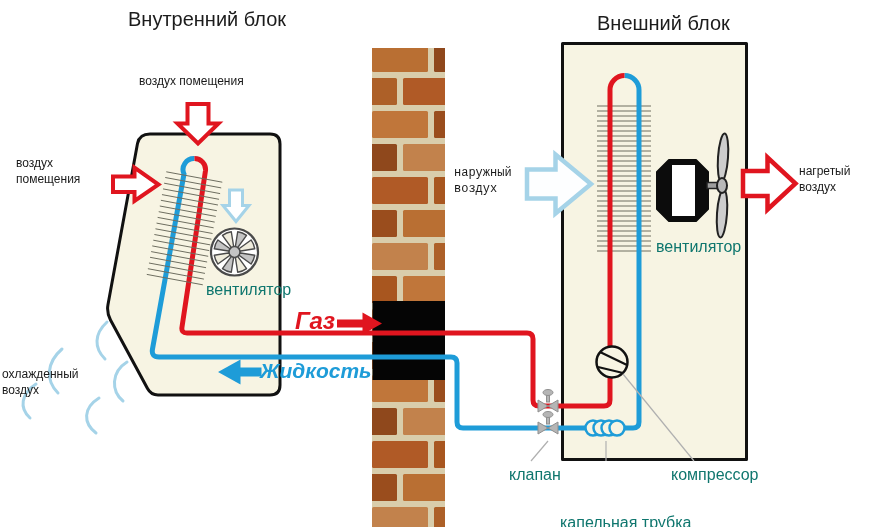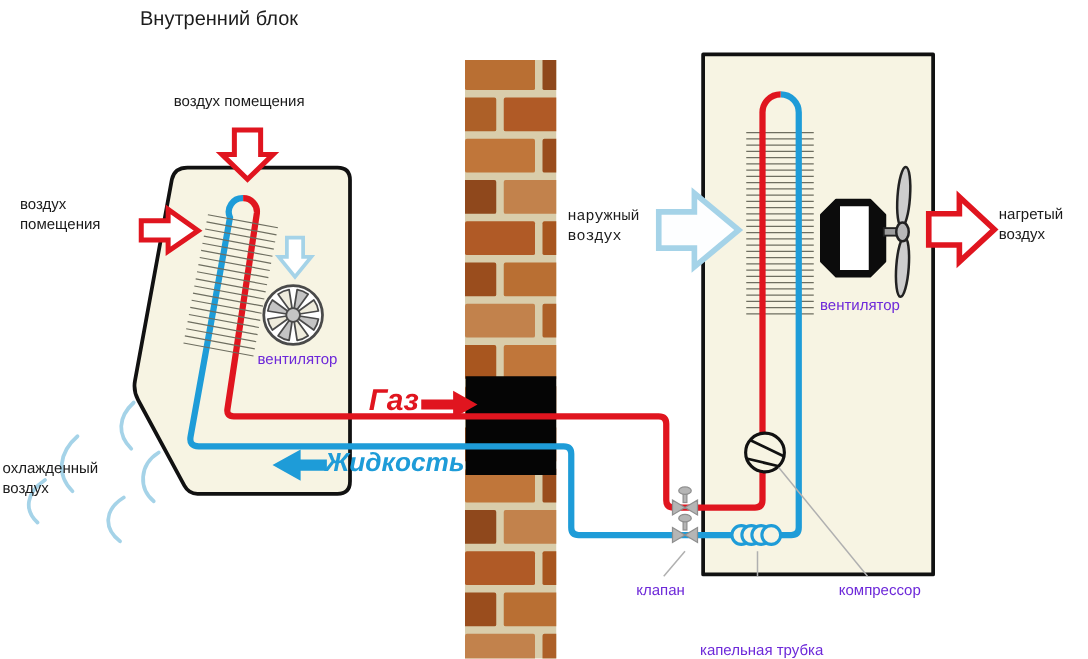--- a/index.html
+++ b/index.html
@@ -1,22 +1,22 @@
 <!DOCTYPE html>
 <html style="--red: #e0151f; --blue: #1e9cd8; --lblue: #a5d3e8; --cream: #f7f4e3; --ink: #111111; --metal: #b5b5b5; --mortar: #d9cdab; --leader: #b0b0b0; --label: #1a1a1a;"><head>
 <meta charset="utf-8">
 <style>
   html,body{margin:0;padding:0;background:#fff;}
   #stage{position:relative;width:870px;height:527px;background:#fff;overflow:hidden;
          font-family:"Liberation Sans",sans-serif;}
   #diagram-svg{position:absolute;left:0;top:0;}
   .lbl{position:absolute;color:var(--label);white-space:pre-line;line-height:1.3;}
-  .title{font-size:16px;color:#1c1c1c;}
+  .title{font-size:20px;color:#1c1c1c;margin-left:16px;}
   .lbl-md{font-size:12px;}
-  .lbl-sm{font-size:12px;color:#6d28d9;}
+  .lbl-sm{font-size:16px;color:#0f766e;}
   .gas-lbl{font-size:24px;font-weight:bold;font-style:italic;color:var(--red);}
   .liq-lbl{font-size:21px;font-weight:bold;font-style:italic;color:var(--blue);}
 
   
   .unit{fill:var(--cream);stroke:var(--ink);stroke-width:3;stroke-linejoin:round;}
   .blackrect{fill:#050505;}
   .mortar{fill:var(--mortar);}
   .pipe-red{fill:none;stroke:var(--red);stroke-width:5;}
   .pipe-blue{fill:none;stroke:var(--blue);stroke-width:5;}
   .arrow-red{fill:#fff;stroke:var(--red);stroke-width:4;stroke-linejoin:miter;}
@@ -212,20 +212,21 @@
     </g>
 
     <g>
       <path class="leader" d="M 531 461 L 548 441"></path>
       <path class="leader" d="M 606 461 L 606 441"></path>
       <path class="leader" d="M 694 461 L 623 374"></path>
     </g>
   </svg>
 
   <div class="lbl title" style="left:112px;top:6px;">Внутренний блок</div>
+  <div class="lbl title" style="left:581px;top:10px;">Внешний блок</div>
 
   <div class="lbl lbl-md" style="left:139px;top:74px;">воздух помещения</div>
   <div class="lbl lbl-md" style="left:16px;top:156px;">воздух
 помещения</div>
   <div class="lbl lbl-sm" style="left:206px;top:280px;">вентилятор</div>
   <div class="lbl lbl-md" style="left:2px;top:367px;">охлажденный
 воздух</div>
 
   <div class="lbl gas-lbl" style="left:295px;top:305px;">Газ</div>
   <div class="lbl liq-lbl" style="left:260px;top:357px;">Жидкость</div>

